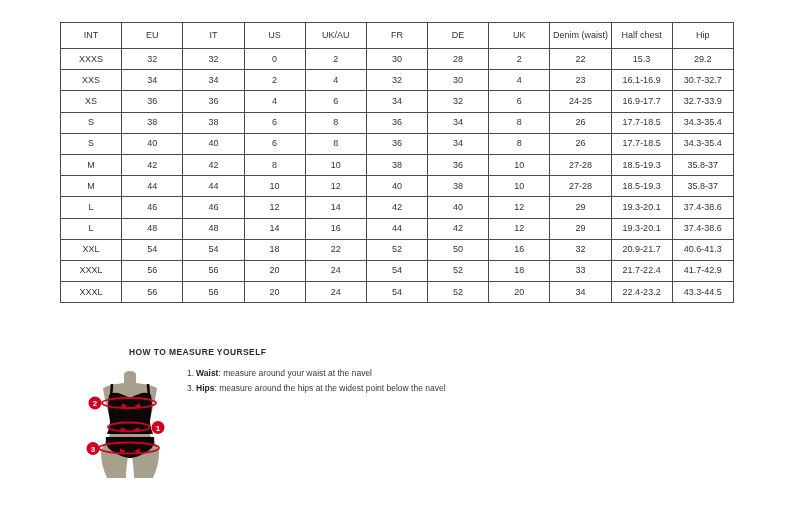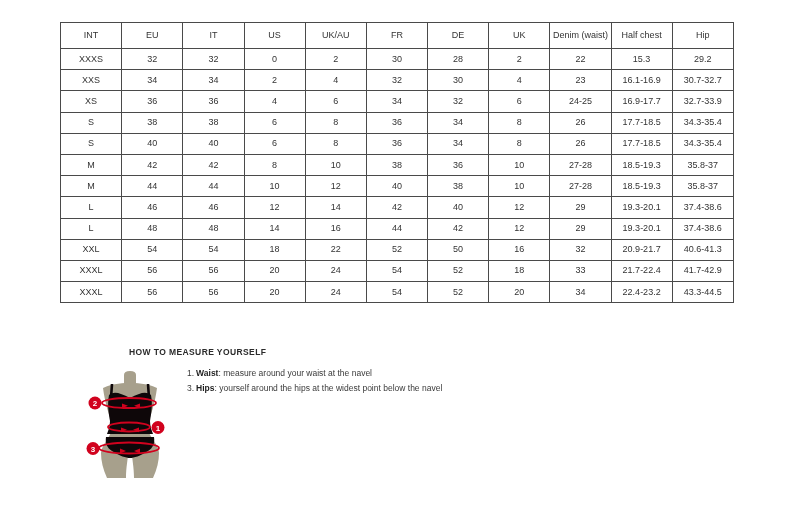--- a/index.html
+++ b/index.html
@@ -263,15 +263,15 @@
       <text class="badge-txt" x="17" y="80.5">3</text>
     </g>
   </svg>
 </div>
 
 <div class="steps">
   <div class="step">
     <span class="num">1.</span><span class="lbl">Waist</span><span>: measure around your waist at the navel</span>
   </div>
   <div class="step">
-    <span class="num">3.</span><span class="lbl">Hips</span><span>: yourself around the hips at the widest point below the navel</span>
+    <span class="num">3.</span><span class="lbl">Hips</span><span>: measure around the hips at the widest point below the navel</span>
   </div>
 </div>
 
 </body></html>

